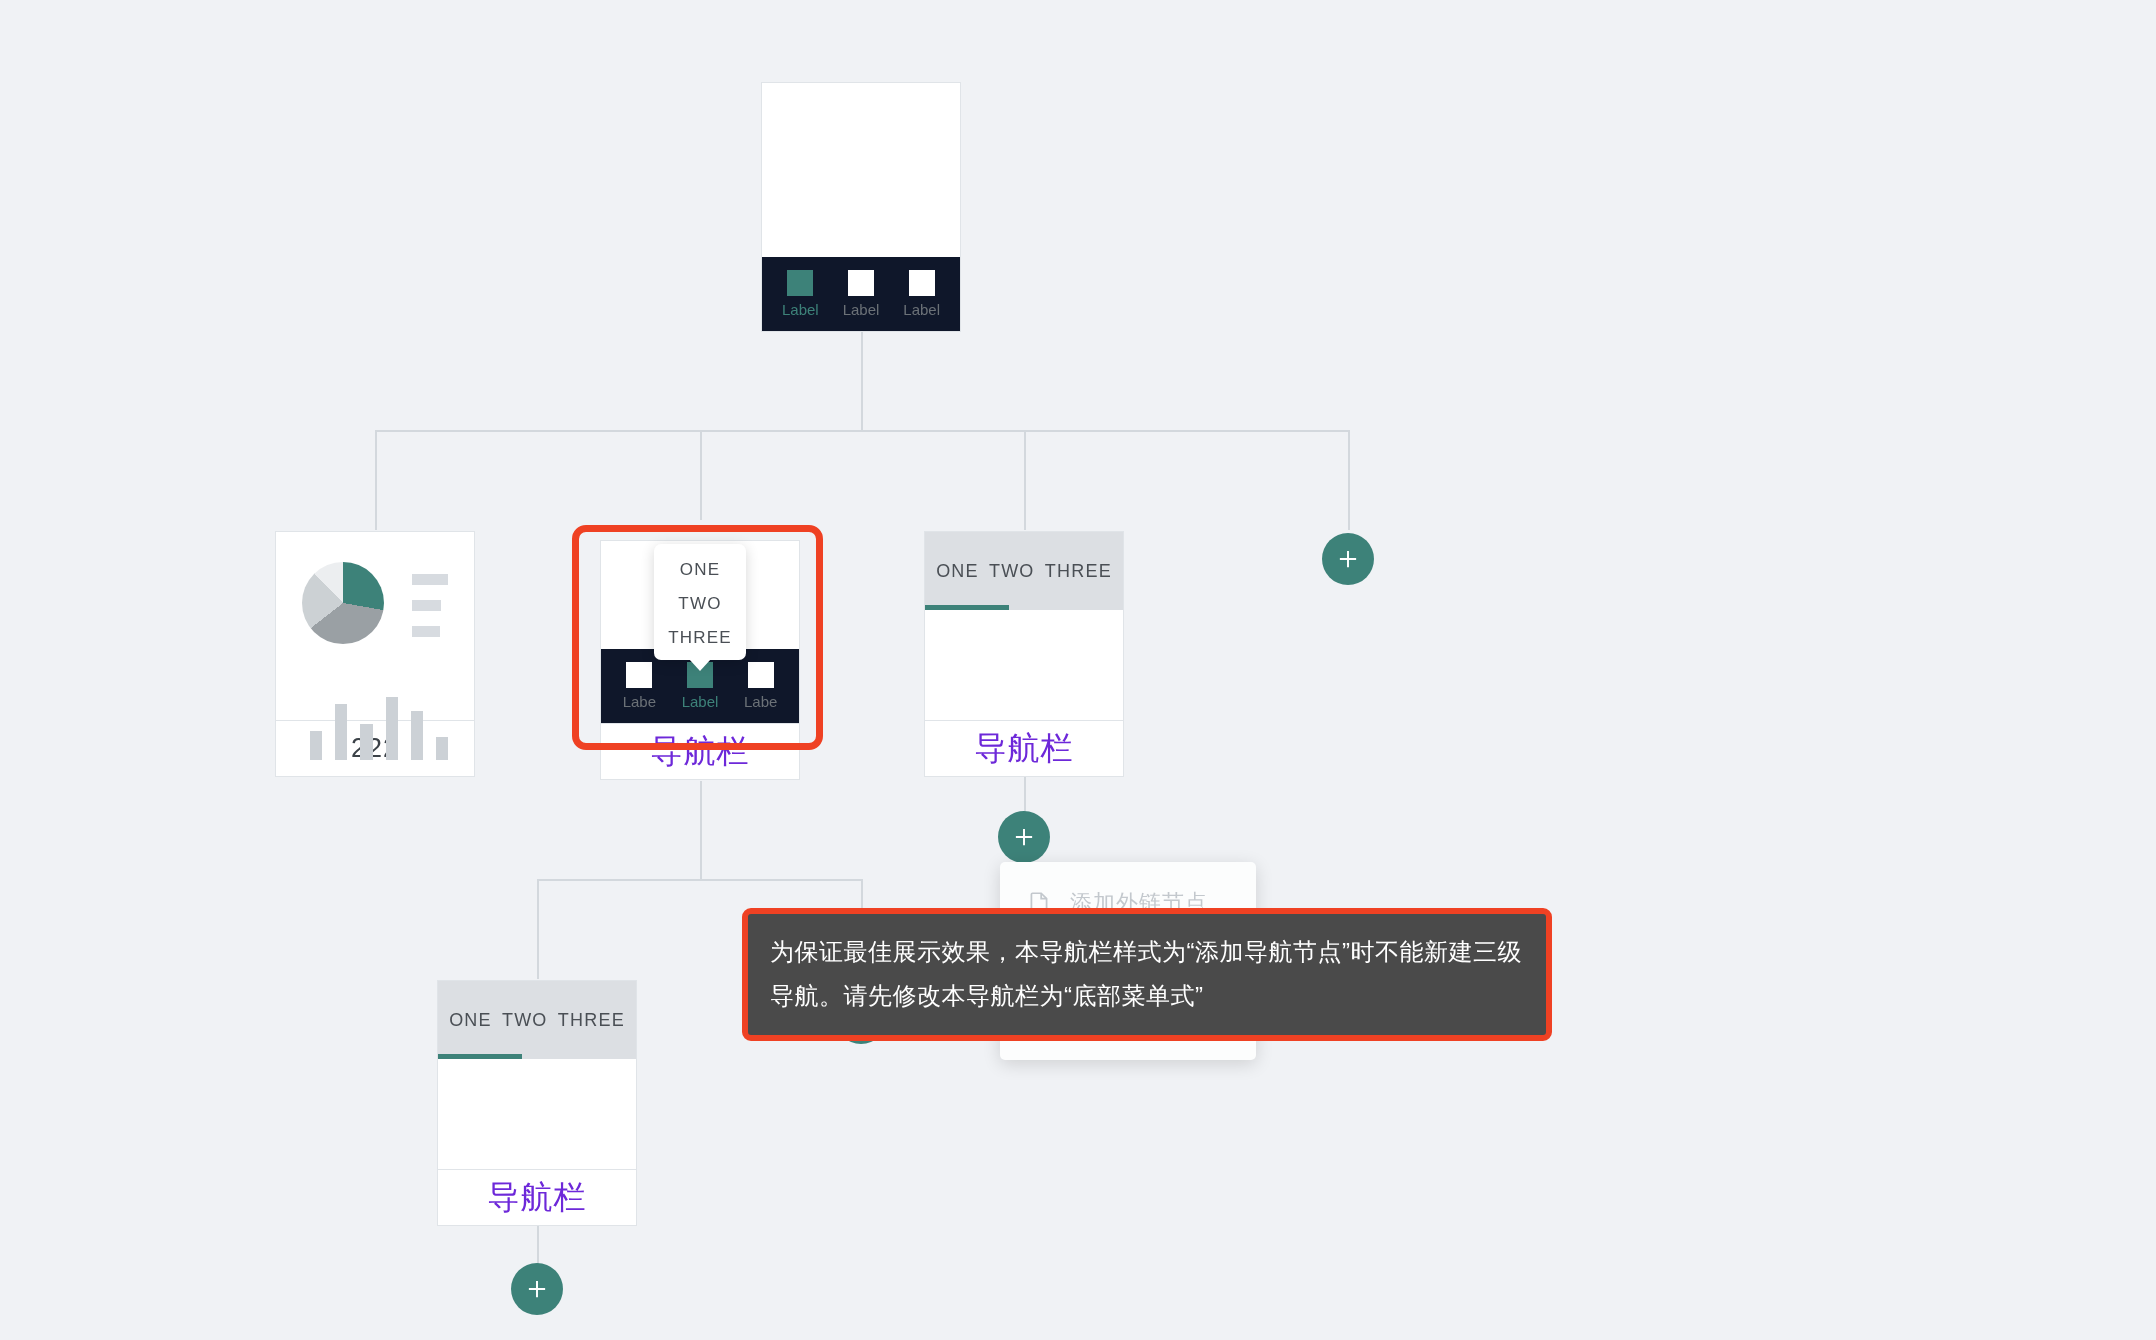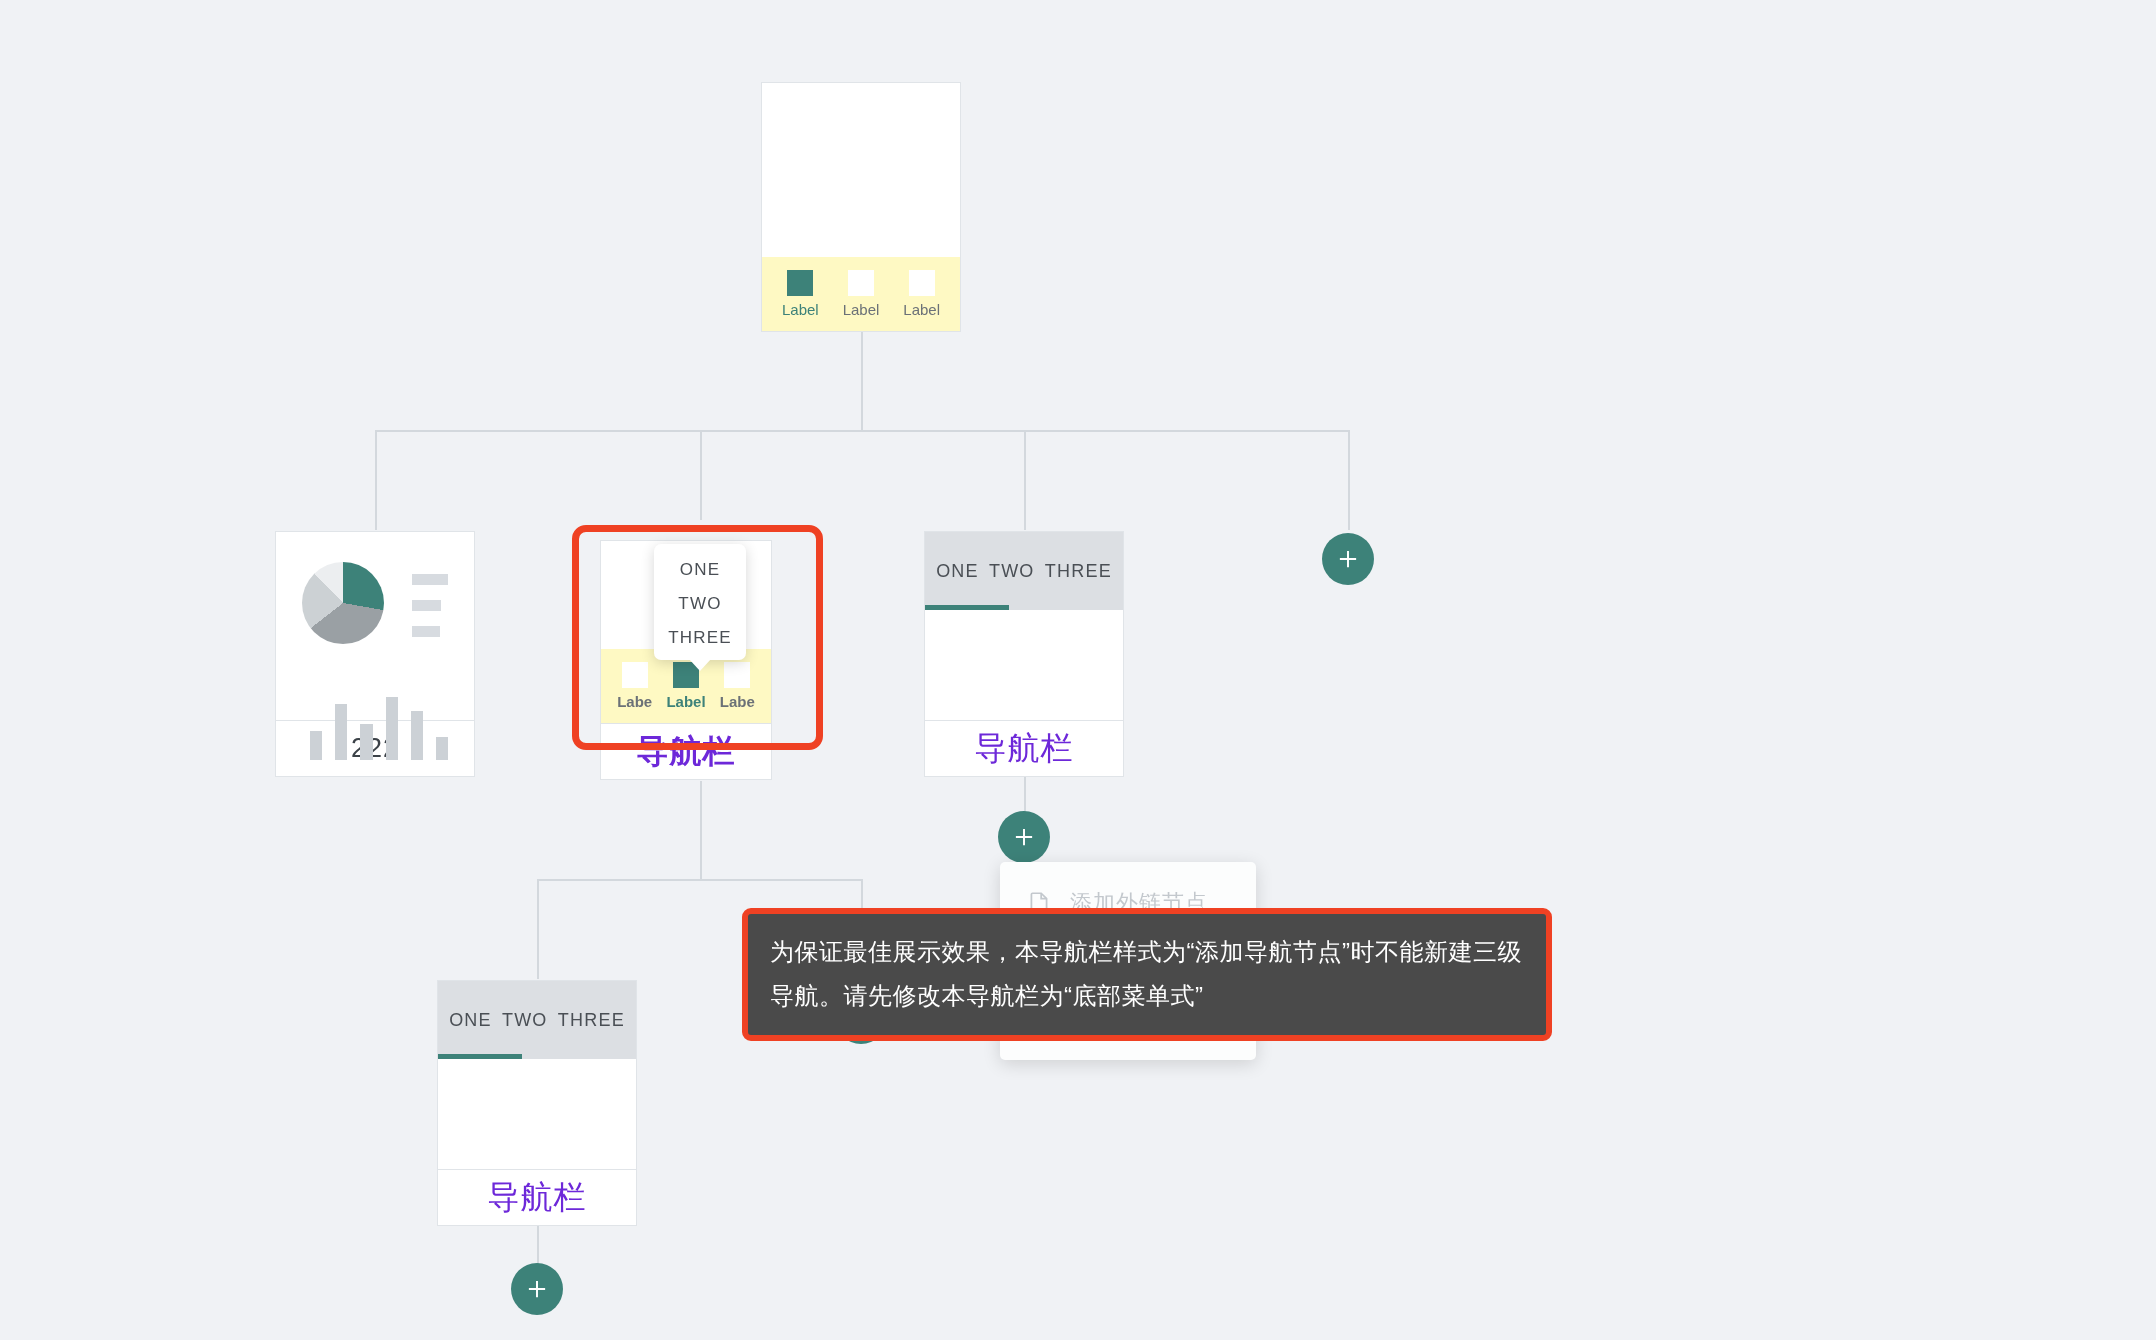--- a/index.html
+++ b/index.html
@@ -41,21 +41,21 @@
     background: #ffffff;
     letter-spacing: 1px;
   }
   .node-title.num { font-size: 27px; color: #3c4248; }
 
   
   .bottombar {
     position: absolute;
     left: 0; right: 0; bottom: 0;
     height: 74px;
-    background: #fef9c3;
+    background: #0f172a;
     display: flex;
     align-items: center;
     justify-content: space-around;
     padding: 0 8px;
   }
   .bb-item {
     display: flex; flex-direction: column;
     align-items: center; justify-content: center;
     gap: 5px;
     flex: 1 1 0;
@@ -247,21 +247,21 @@
           <div class="dash-bar" style="height:50%"></div>
           <div class="dash-bar" style="height:88%"></div>
           <div class="dash-bar" style="height:68%"></div>
           <div class="dash-bar" style="height:32%"></div>
         </div>
       </div>
     </div>
     <div class="node-title num">222</div>
   </div>
 
-  <div class="node" style="left:600px; top:540px; width:172px; height:240px;font-weight:bold;">
+  <div class="node" style="left:600px; top:540px; width:200px; height:240px;">
     <div class="node-body">
       <div class="bottombar">
         <div class="bb-item">
           <div class="bb-sq"></div>
           <div class="bb-label">Labe</div>
         </div>
         <div class="bb-item active">
           <div class="bb-sq"></div>
           <div class="bb-label">Label</div>
         </div>

